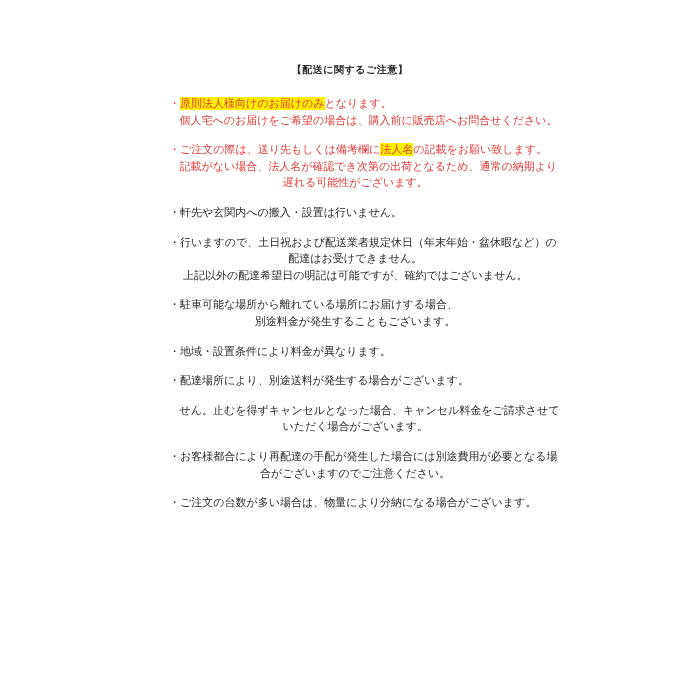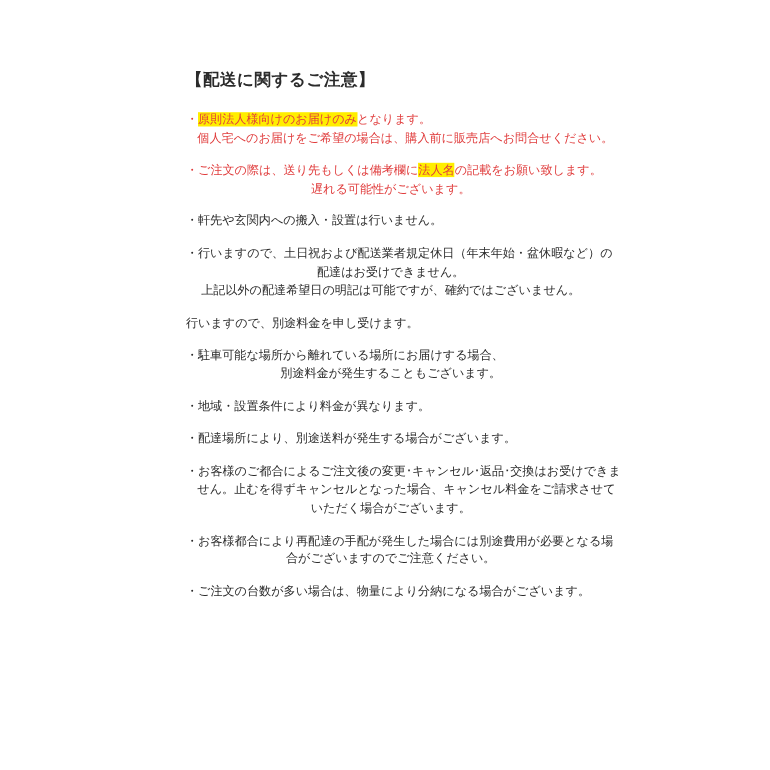--- a/index.html
+++ b/index.html
@@ -9,21 +9,22 @@
     background: var(--bg, #ffffff);
     font-family: "DejaVu Sans", sans-serif;
     overflow: hidden;
   }
   .doc {
     width: 362px;
     margin: 0 auto;
     padding-top: 63px;
   }
   .doc-title {
-    font-size: 15px;
+    text-align: center;
+    font-size: 10px;
     font-weight: bold;
     color: var(--black, #2b2b2b);
     letter-spacing: 0.5px;
     margin-bottom: 19px;
     white-space: nowrap;
   }
   .notes { font-size: 11px; }
   .note {
     margin-bottom: 13px;
     line-height: 16.6px;
@@ -40,45 +41,44 @@
 
 <div class="doc">
   <div class="doc-title">【配送に関するご注意】</div>
   <div class="notes">
       <div class="note red">
         <div class="line"><span class="bullet">・</span><span class="hl">原則法人様向けのお届けのみ</span><span>となります。</span></div>
         <div class="line cont"><span>個人宅へのお届けをご希望の場合は、購入前に販売店へお問合せください。</span></div>
       </div>
       <div class="note red">
         <div class="line"><span class="bullet">・</span><span>ご注文の際は、送り先もしくは備考欄に</span><span class="hl">法人名</span><span>の記載をお願い致します。</span></div>
+        <div class="line cont"><span>記載がない場合、法人名が確認でき次第の出荷となるため、通常の納期より</span></div>
         <div class="line cont"><span>遅れる可能性がございます。</span></div>
       </div>
       <div class="note black">
         <div class="line"><span class="bullet">・</span><span>軒先や玄関内への搬入・設置は行いません。</span></div>
       </div>
       <div class="note black">
         <div class="line"><span class="bullet">・</span><span>行いますので、土日祝および配送業者規定休日（年末年始・盆休暇など）の</span></div>
         <div class="line cont"><span>配達はお受けできません。</span></div>
         <div class="line cont"><span>上記以外の配達希望日の明記は可能ですが、確約ではございません。</span></div>
       </div>
       <div class="note black">
-        <div class="line"><span>行いますので、別途料金を申し受けます。</span></div>
       </div>
       <div class="note black">
         <div class="line"><span class="bullet">・</span><span>駐車可能な場所から離れている場所にお届けする場合、</span></div>
         <div class="line cont"><span>別途料金が発生することもございます。</span></div>
       </div>
       <div class="note black">
         <div class="line"><span class="bullet">・</span><span>地域・設置条件により料金が異なります。</span></div>
       </div>
       <div class="note black">
         <div class="line"><span class="bullet">・</span><span>配達場所により、別途送料が発生する場合がございます。</span></div>
       </div>
       <div class="note black">
-        <div class="line"><span class="bullet">・</span><span>お客様のご都合によるご注文後の変更･キャンセル･返品･交換はお受けできま</span></div>
         <div class="line cont"><span>せん。止むを得ずキャンセルとなった場合、キャンセル料金をご請求させて</span></div>
         <div class="line cont"><span>いただく場合がございます。</span></div>
       </div>
       <div class="note black">
         <div class="line"><span class="bullet">・</span><span>お客様都合により再配達の手配が発生した場合には別途費用が必要となる場</span></div>
         <div class="line cont"><span>合がございますのでご注意ください。</span></div>
       </div>
       <div class="note black">
         <div class="line"><span class="bullet">・</span><span>ご注文の台数が多い場合は、物量により分納になる場合がございます。</span></div>
       </div>

